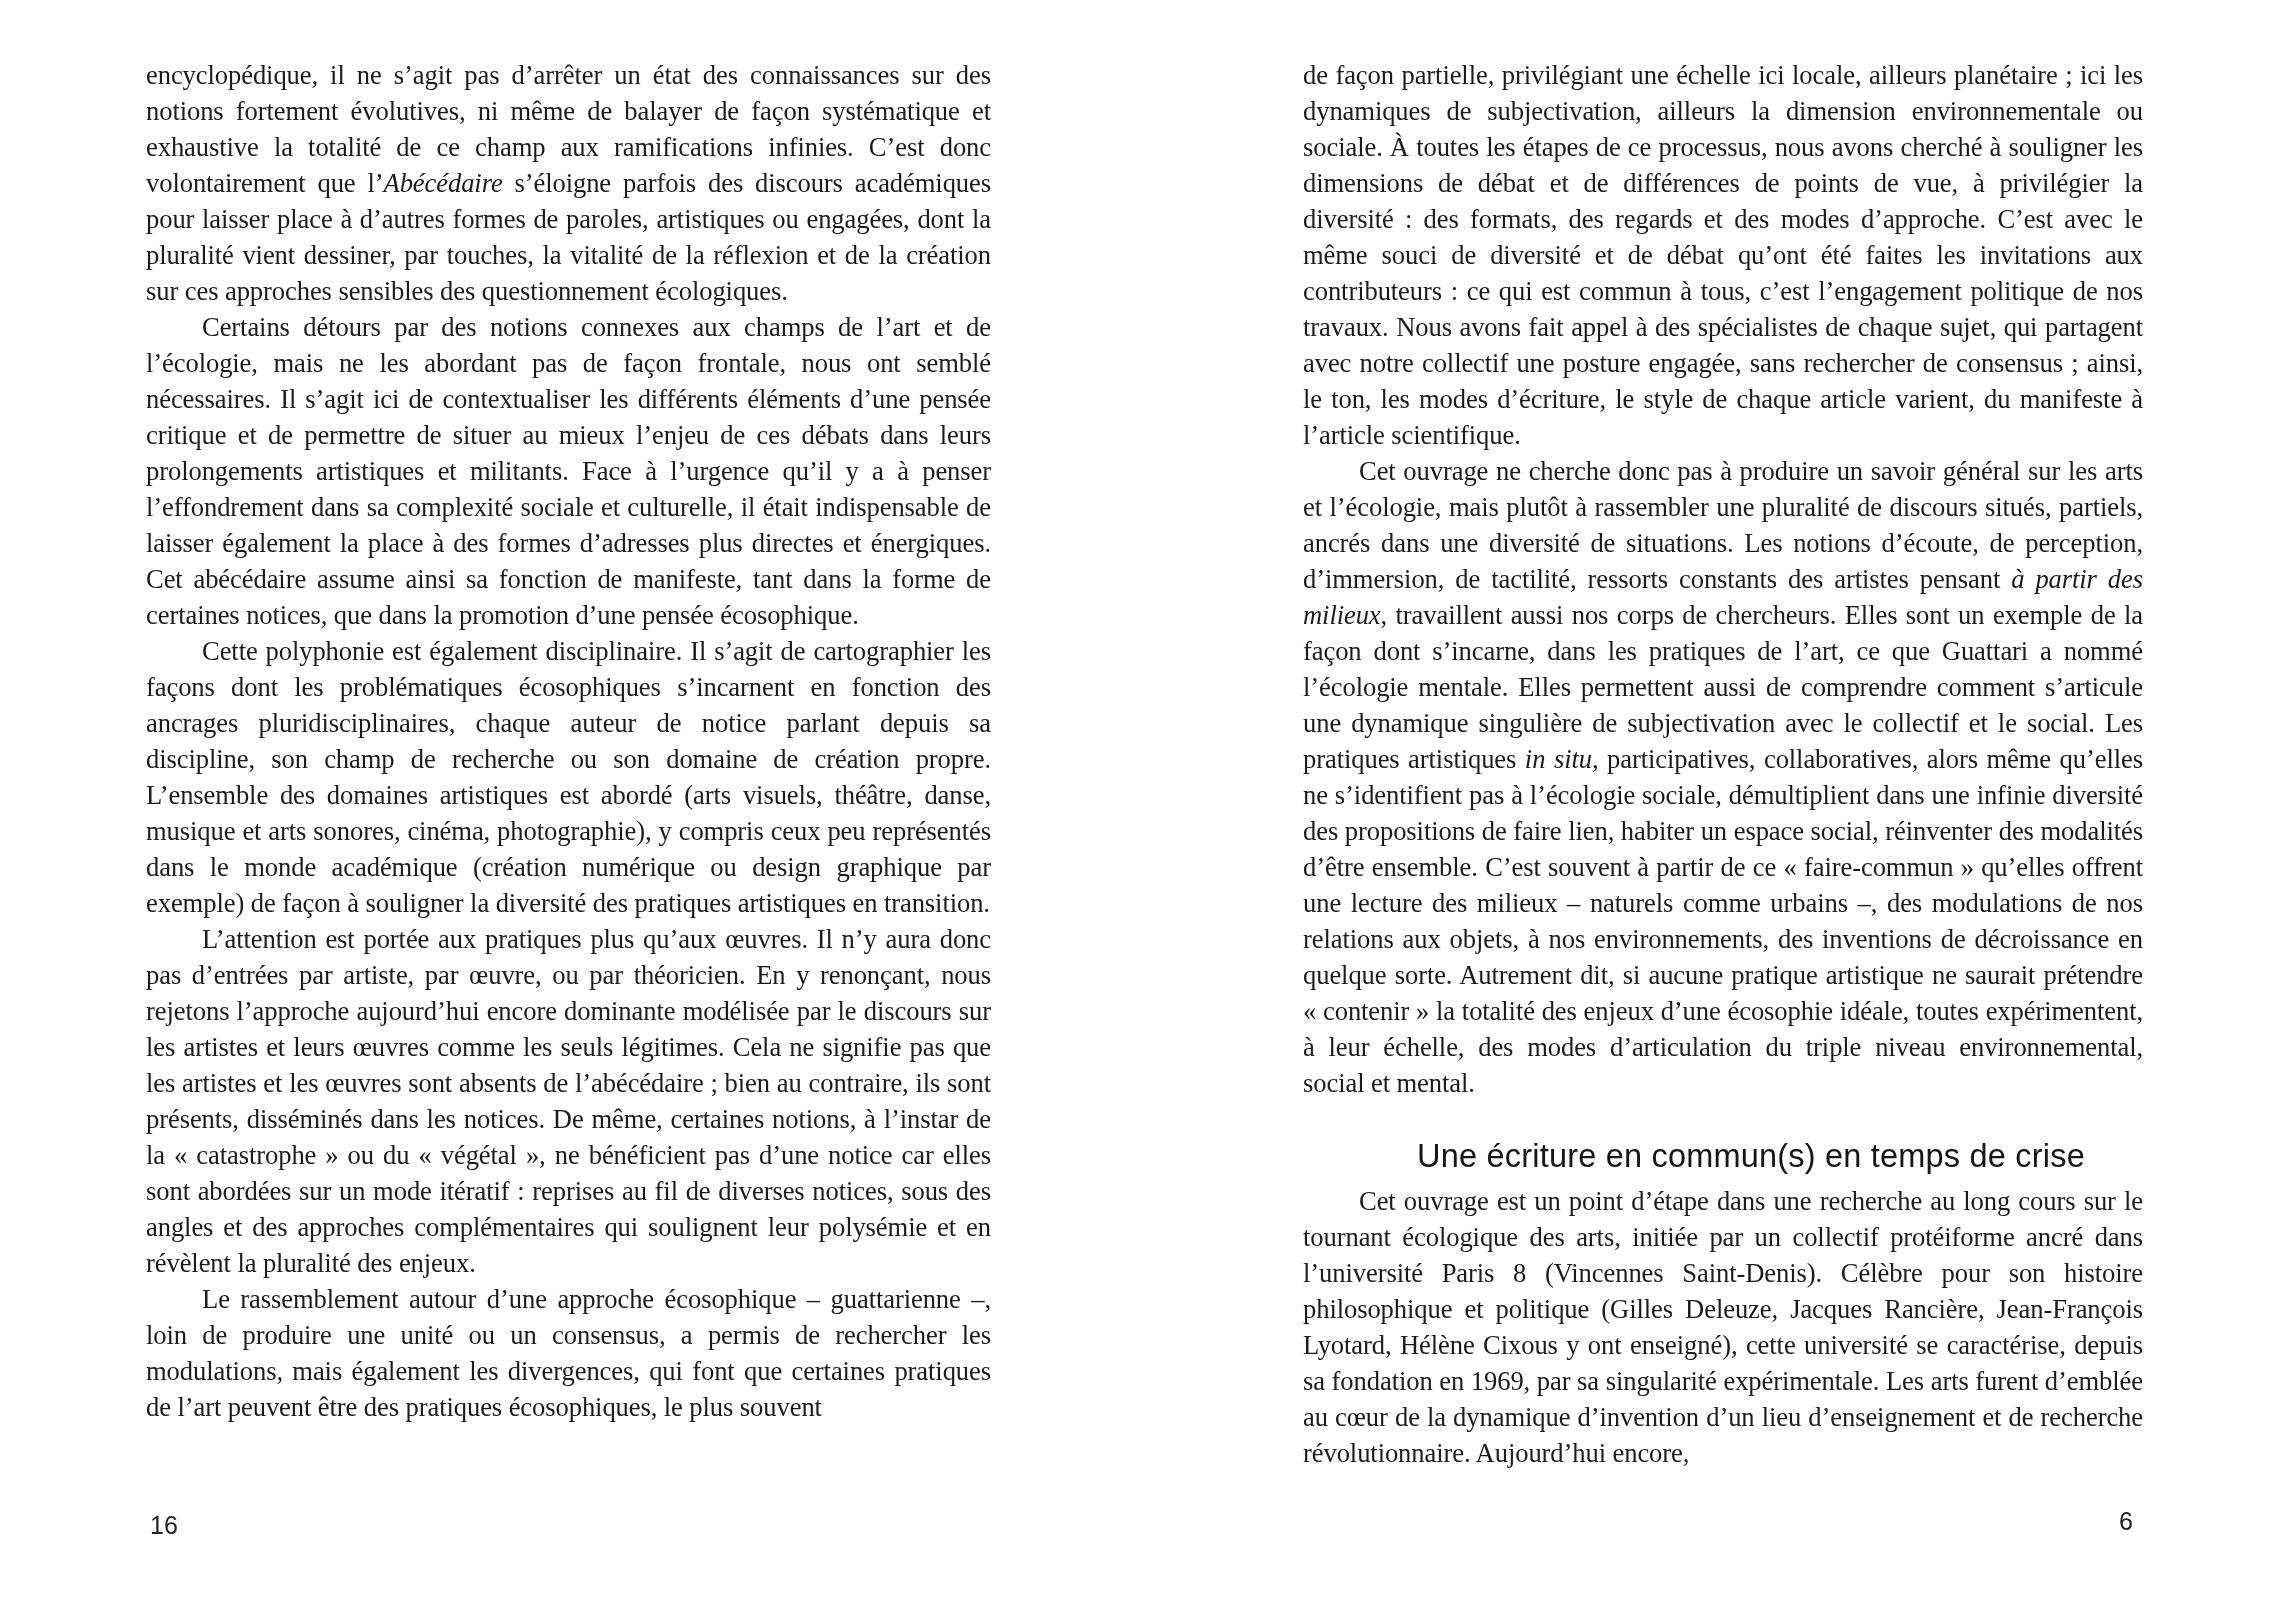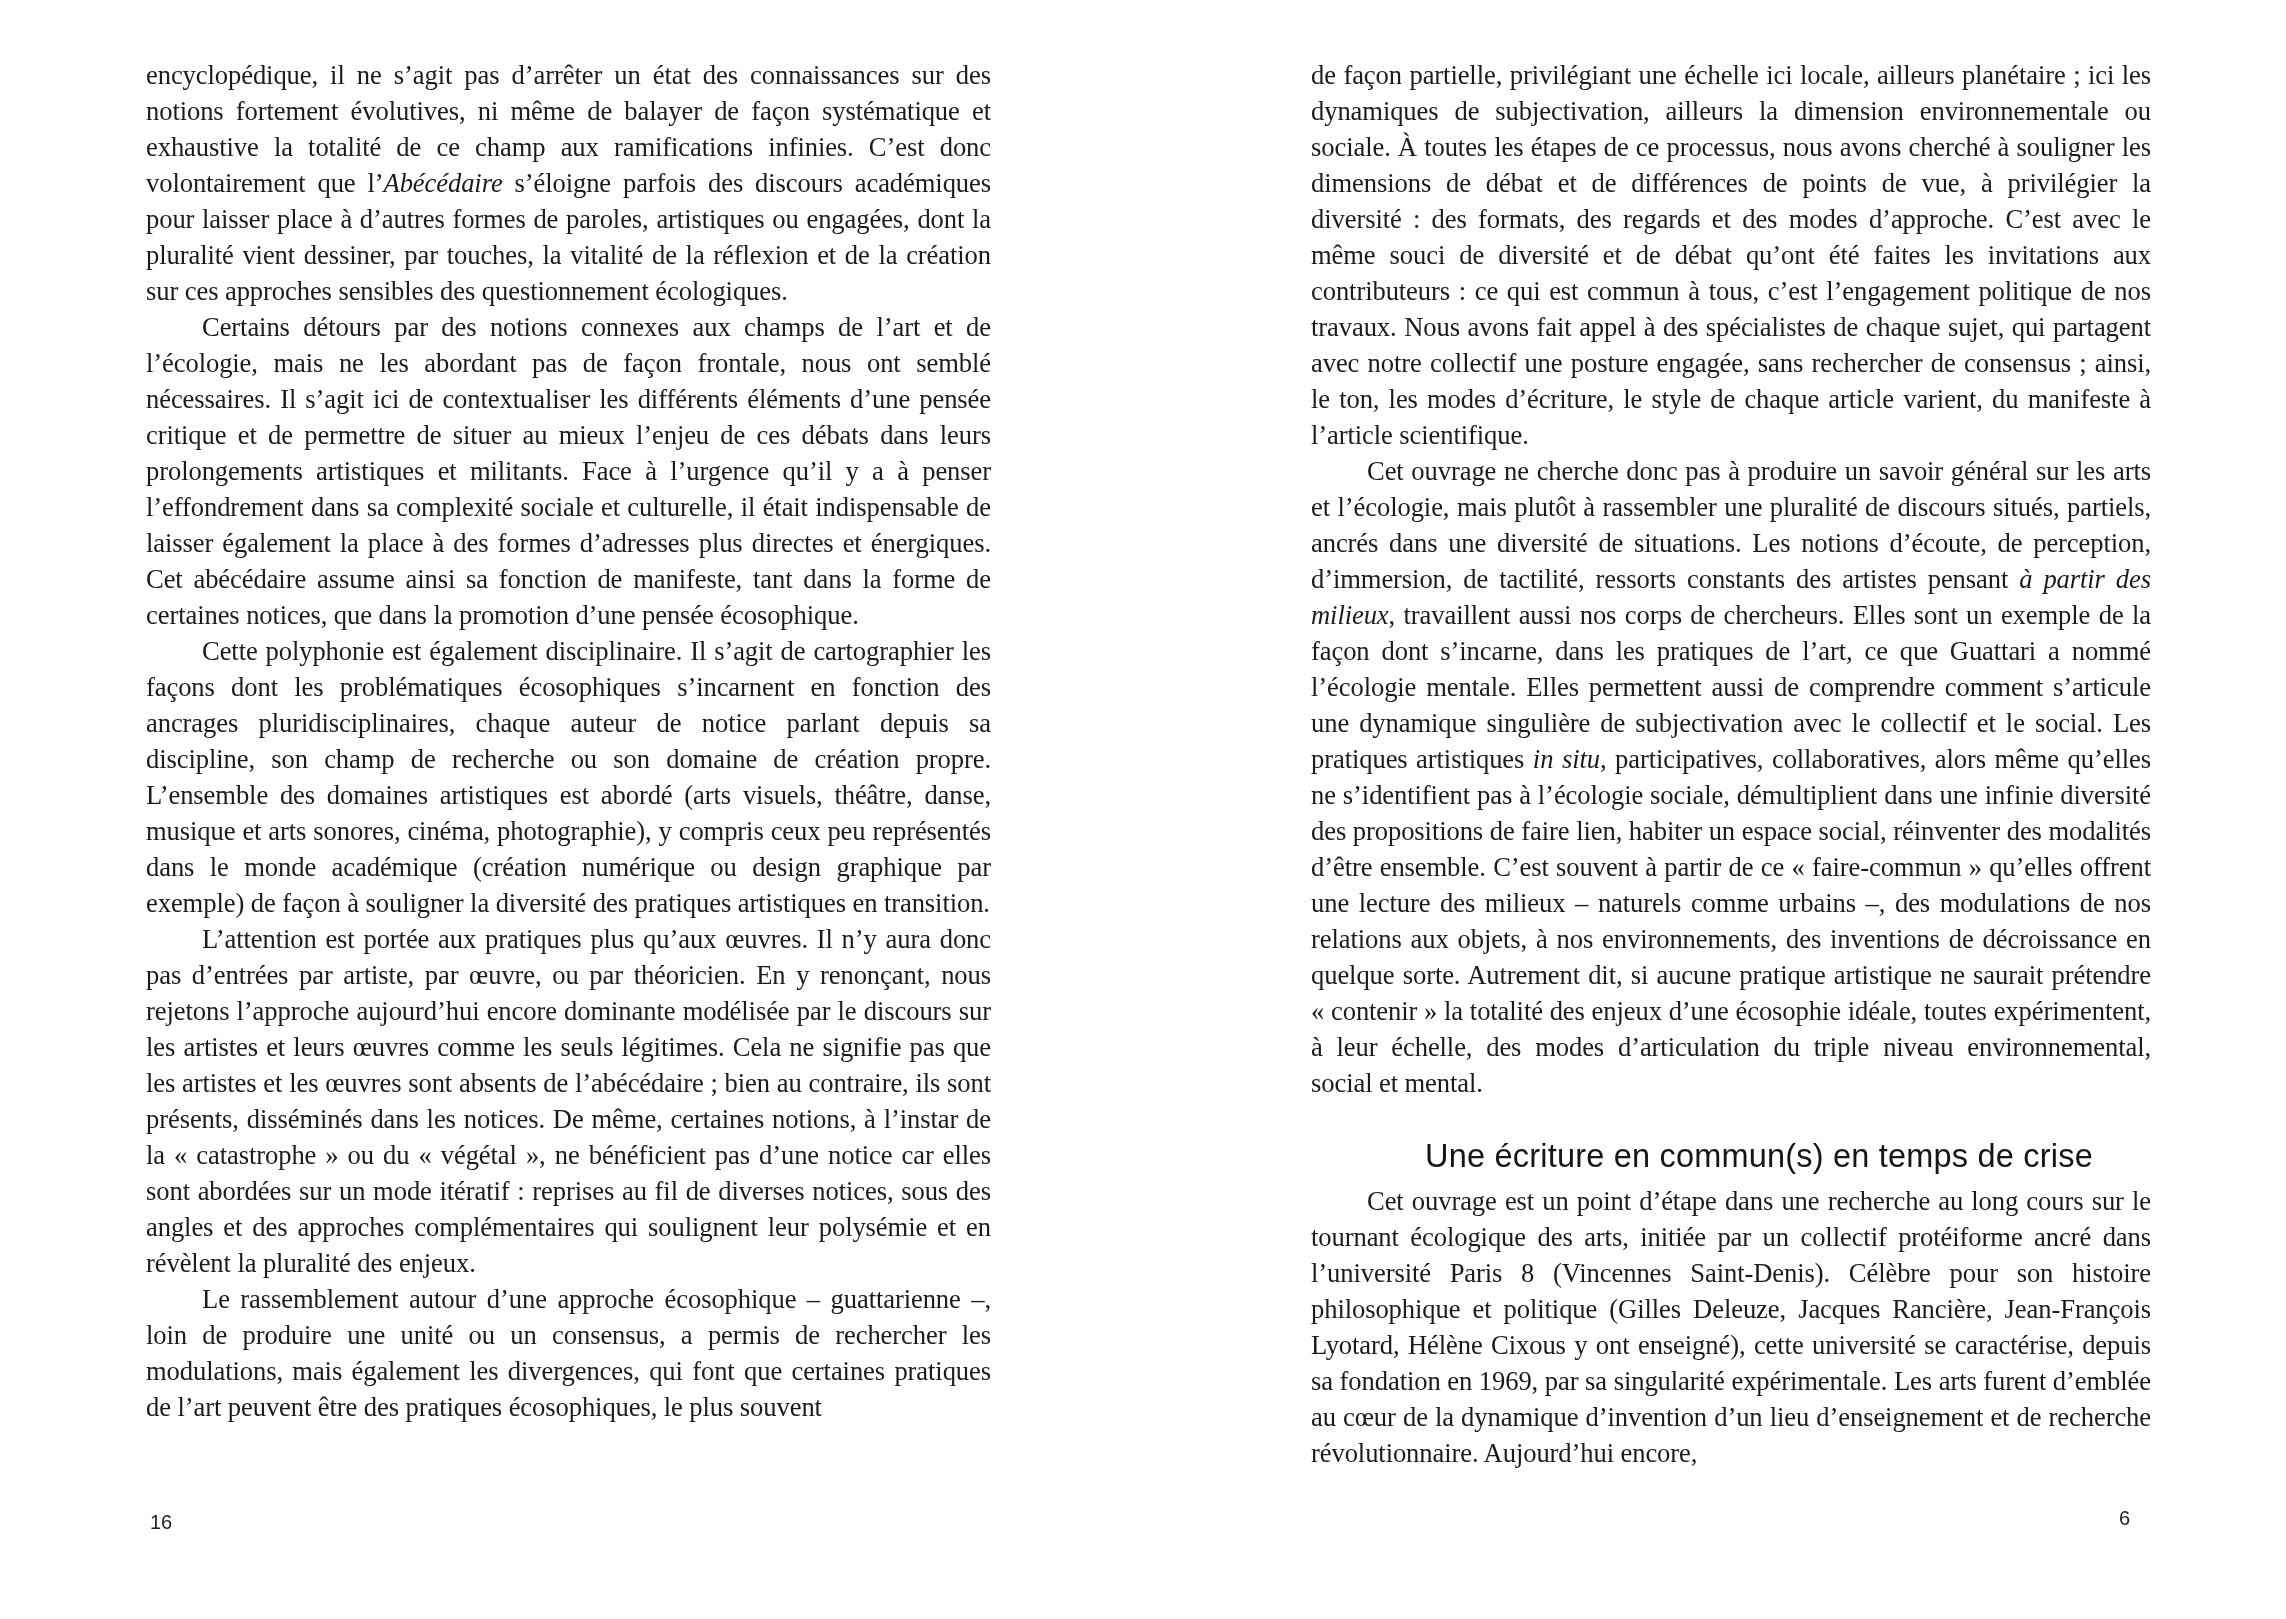--- a/index.html
+++ b/index.html
@@ -30,42 +30,42 @@
     text-align: justify;
     font-family: "Liberation Serif", serif;
     font-size: 26.6px;
     line-height: 36px;
     letter-spacing: -0.1px;
     color: #1b1b1b;
     hyphens: auto;
     -webkit-hyphens: auto;
   }
   .page-left  .textblock { left: 146px; width: 845px; }
-  .page-right .textblock { left: 168px; width: 840px; }
+  .page-right .textblock { left: 160px; width: 840px; }
 
   .para { margin: 0; padding: 0; }
   .para.indent { text-indent: 56px; }
   .para em { font-style: italic; }
 
   .heading {
     font-family: "Liberation Sans", sans-serif;
     font-weight: 400;
     font-size: 32.5px;
     line-height: 37px;
     letter-spacing: 0.2px;
     color: #161616;
     margin: 37px 0 7.9px 56px;
     text-align: center;
     text-indent: 0;
   }
 
   .pagenum {
     position: absolute;
     font-family: "Liberation Sans", sans-serif;
-    font-size: 20px;
+    font-size: 25px;
     color: #222222;
   }
   .page-left  .pagenum { left: 150px; top: 1511px; }
   .page-right .pagenum { left: 976px; top: 1507px; }
 </style>
 </head>
 <body>
 
 <div class="spread">
 

